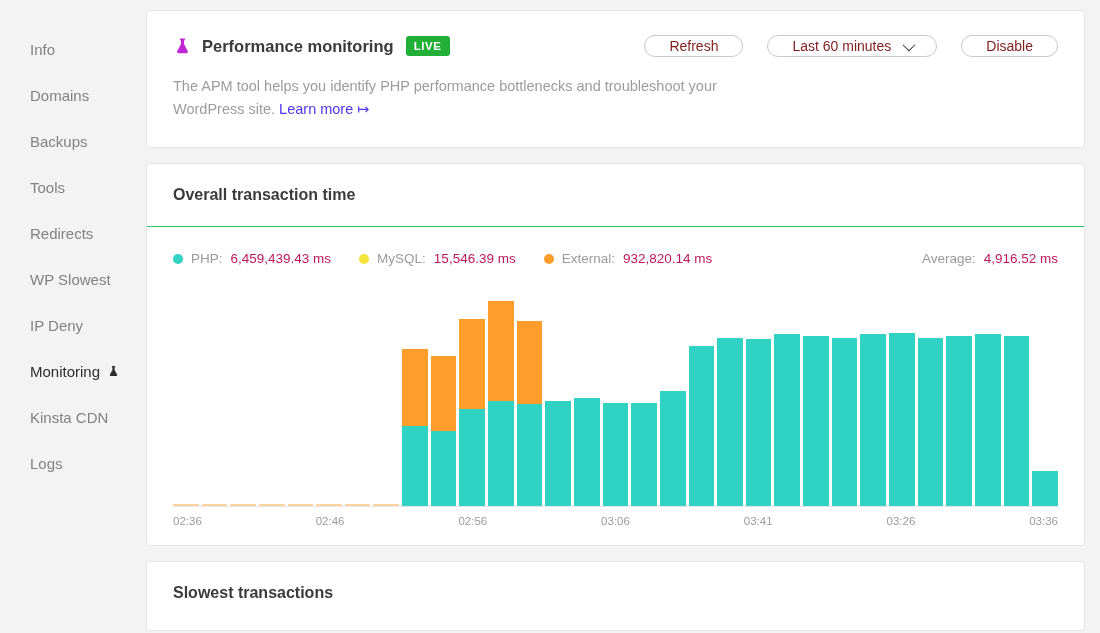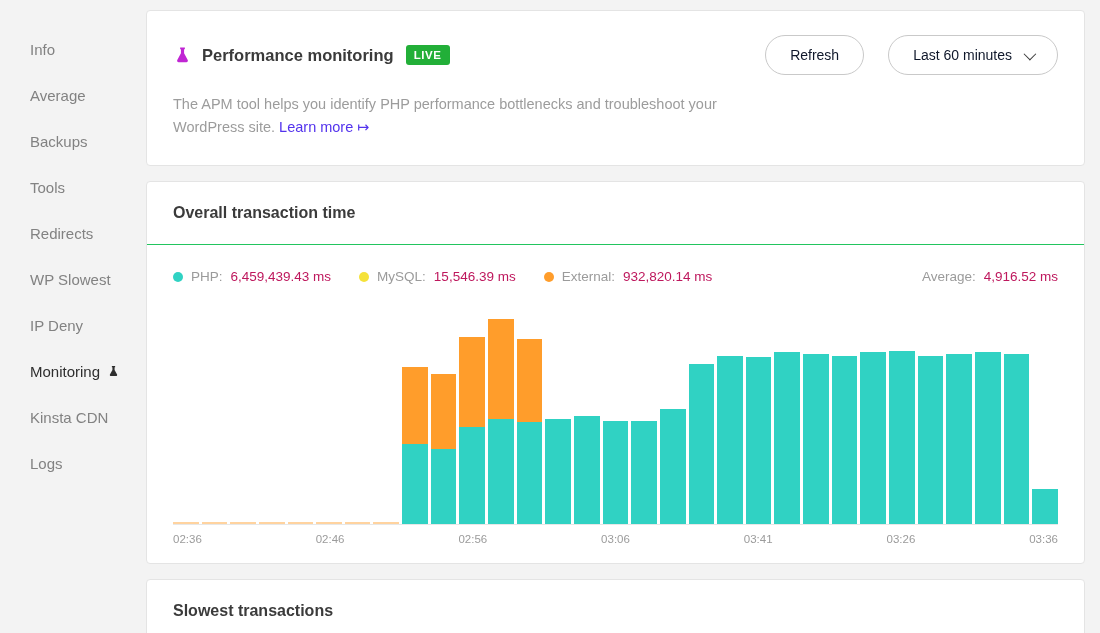--- a/index.html
+++ b/index.html
@@ -37,22 +37,22 @@
   .big-flask { width:19px; height:19px; }
   .apm-title { font-size:16.5px; font-weight:600; color:#3a3a3a; }
   .live-badge {
     background:#22af38; color:#fff;
     font-size:11.5px; font-weight:700; letter-spacing:.6px;
     padding:4px 8px; border-radius:3px; margin-left:2px;
   }
   .btn-row { display:flex; align-items:center; gap:24px; }
   .pill-btn {
     background:#fff; border:1px solid #c9c9c9; border-radius:999px;
-    font-family:inherit; font-size:14px; color:#0f172a;
-    padding:11px 24px; cursor:pointer;
+    font-family:inherit; font-size:14px; color:#7f1d1d;
+    padding:2px 24px; cursor:pointer;
     display:flex; align-items:center; gap:10px; white-space:nowrap;
   }
   .chevron { width:9px; height:9px; border-right:1.6px solid #3a3a3a; border-bottom:1.6px solid #3a3a3a; transform:rotate(45deg) translateY(-2px); margin-left:2px; }
   .apm-desc { margin-top:18px; font-size:14.5px; line-height:1.6; color:#9c9c9c; max-width:592px; }
   .learn-link { color:#5333ed; text-decoration:none; cursor:pointer; }
   .learn-arrow { color:#5333ed; }
 
   
   .chart-card { padding:0; }
   .chart-head { padding:22px 26px; font-size:16px; font-weight:600; color:#3b3b3b; border-bottom:1px solid #22c55e; }
@@ -73,21 +73,21 @@
   .slow-card { padding:22px 26px; font-size:16px; font-weight:600; color:#3b3b3b; min-height:70px; }
 </style>
 </head>
 <body>
 
 <nav class="sidebar">
   <div class="side-item">
       <span>Info</span>
     </div>
   <div class="side-item">
-      <span>Average</span>
+      <span>Domains</span>
     </div>
   <div class="side-item">
       <span>Backups</span>
     </div>
   <div class="side-item">
       <span>Tools</span>
     </div>
   <div class="side-item">
       <span>Redirects</span>
     </div>
@@ -127,20 +127,23 @@
         <span class="live-badge">LIVE</span>
       </div>
       <div class="btn-row">
         <button class="pill-btn">
             <span>Refresh</span>
           </button>
         <button class="pill-btn">
           <span>Last 60 minutes</span>
           <span class="chevron"></span>
         </button>
+        <button class="pill-btn">
+            <span>Disable</span>
+          </button>
       </div>
     </div>
     <p class="apm-desc">
       <span>The APM tool helps you identify PHP performance bottlenecks and troubleshoot your WordPress site. </span><a class="learn-link">Learn more</a>
       <span class="learn-arrow">↦</span>
     </p>
   </section>
 
   <section class="card chart-card">
     <div class="chart-head">Overall transaction time</div>

